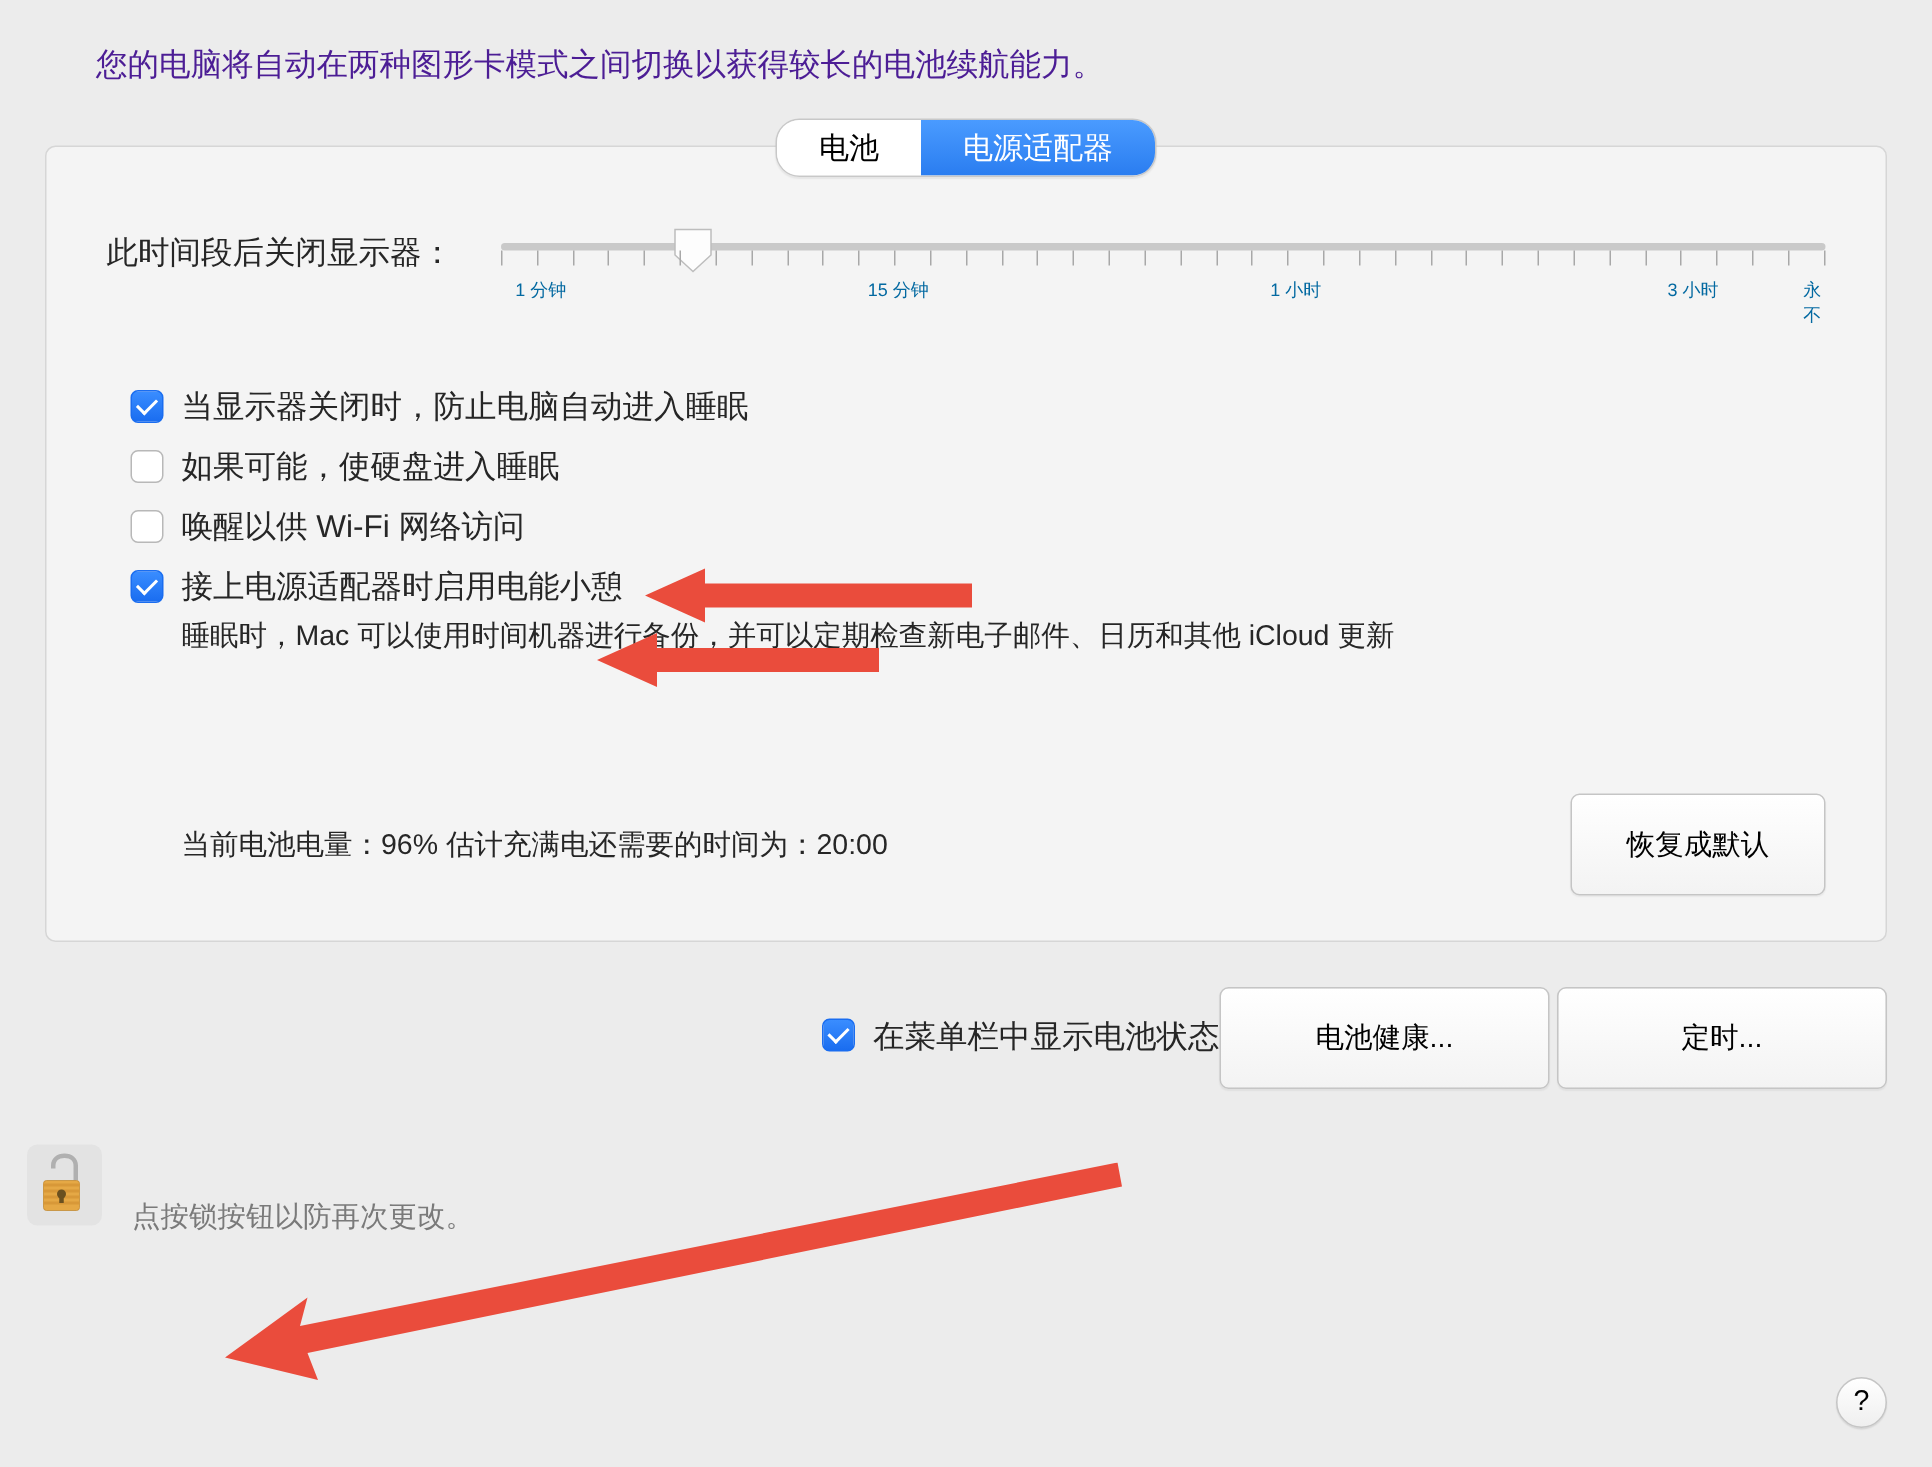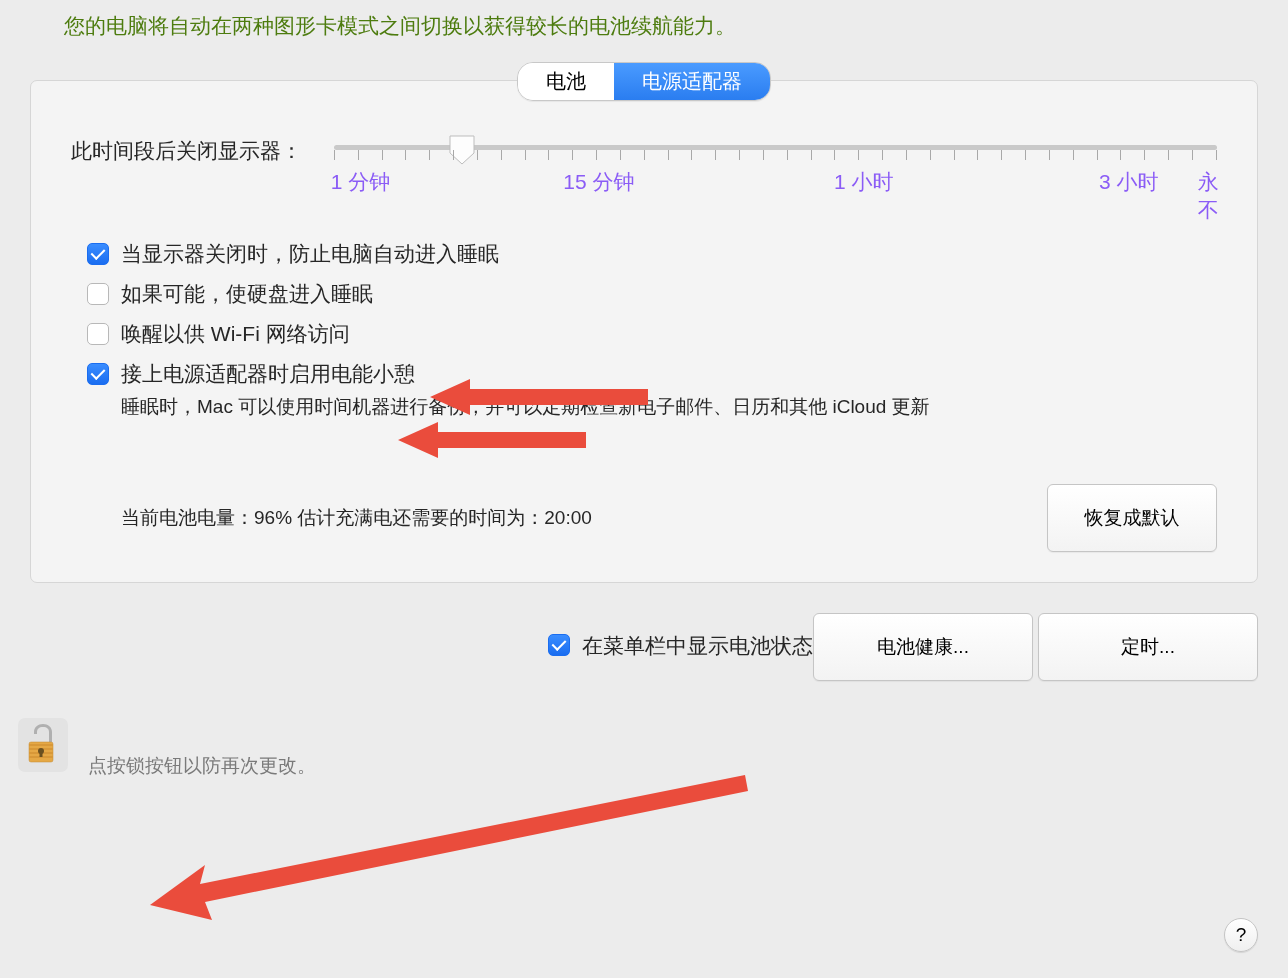--- a/index.html
+++ b/index.html
@@ -45,22 +45,22 @@
       width: 6px;
       height: 11px;
       border: solid #fff;
       border-width: 0 2.5px 2.5px 0;
       transform: rotate(45deg);
     }
     .checkbox-label { font-size: 21px; }
     .subtext {
       margin-left: 34px;
       font-size: 21px;
-      color: #4d7c0f;
-      margin-top: 0;
+      color: #4c1d95;
+      margin-top: 17px;
     }
     .panel {
       background: #f4f4f4;
       border: 1px solid #d6d6d6;
       border-radius: 7px;
       margin: 30px 30px 15px 30px;
       position: relative;
       padding: 60px 40px 30px 40px;
     }
     .segmented {
@@ -123,39 +123,39 @@
       top: 0;
     }
     .slider-labels {
       display: flex;
       margin-top: 8px;
       position: relative;
       height: 22px;
     }
     .slider-labels span {
       position: absolute;
-      font-size: 21px;
-      color: #8b5cf6;
+      font-size: 12px;
+      color: #0369a1;
       transform: translateX(-50%);
     }
     .options-list { margin-left: 16px; }
     .options-list .checkbox-row { margin-bottom: 12px; align-items: center; }
     .options-list .checkbox-row .checkbox { margin-top: 0; }
     .option-subtext {
       margin-left: 34px;
       font-size: 19px;
       color: #262626;
       margin-top: -6px;
       margin-bottom: 50px;
     }
     .panel-footer {
       display: flex;
       align-items: center;
       justify-content: space-between;
-      margin-top: 64px;
+      margin-top: 92px;
       padding-left: 50px;
     }
     .battery-status { font-size: 19px; color: #262626; }
     .btn {
       background: linear-gradient(#ffffff, #f3f3f3);
       border: 1px solid #c5c5c5;
       border-radius: 6px;
       padding: 20px 24px;
       font-size: 19px;
       cursor: pointer;

